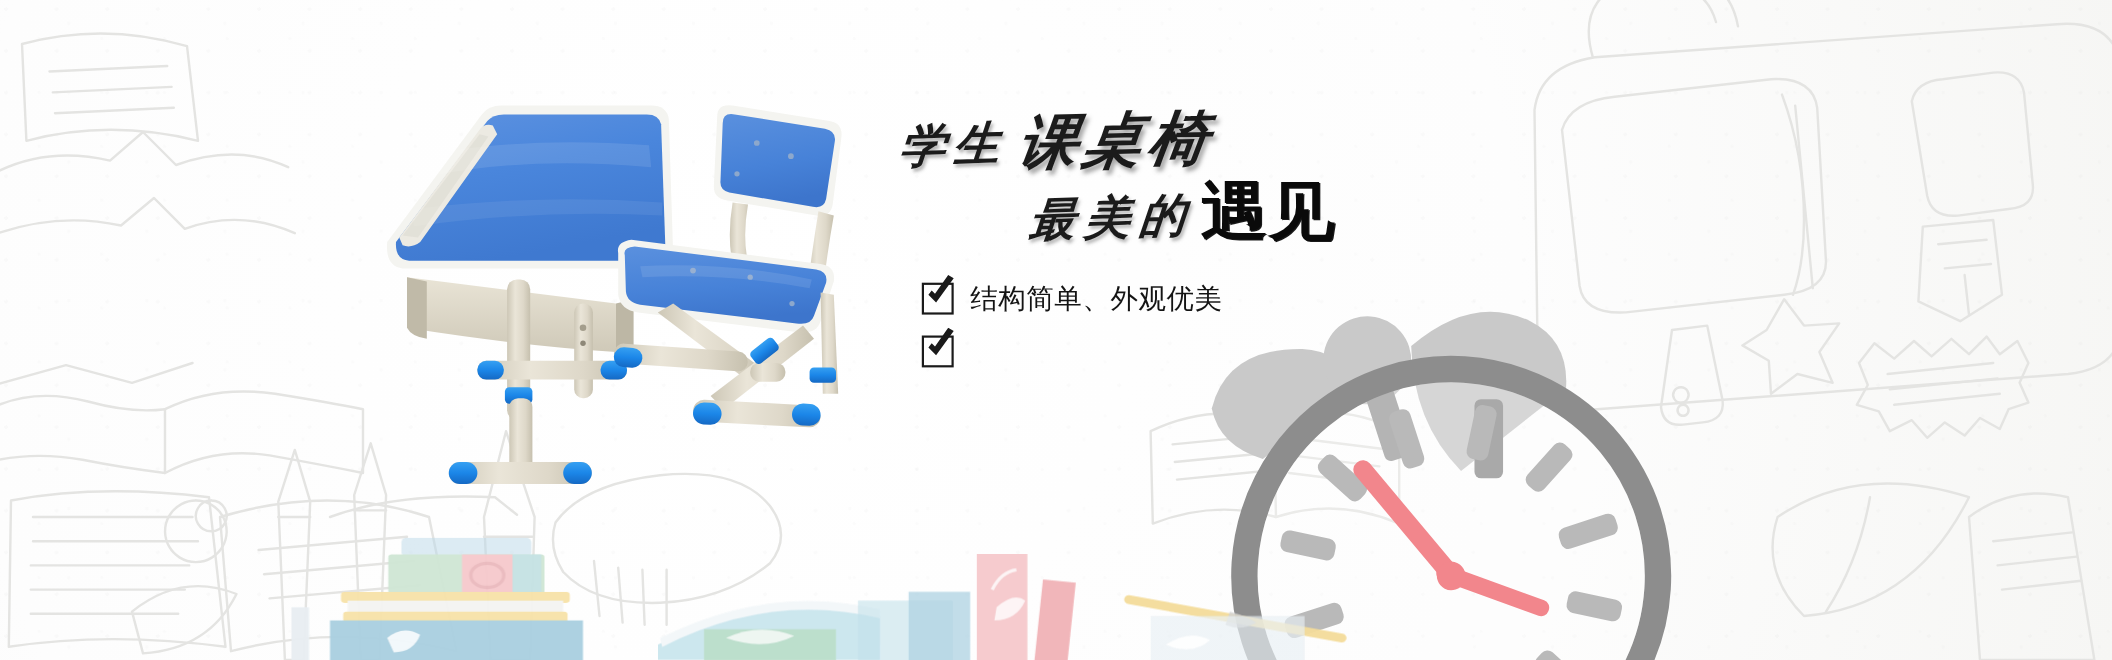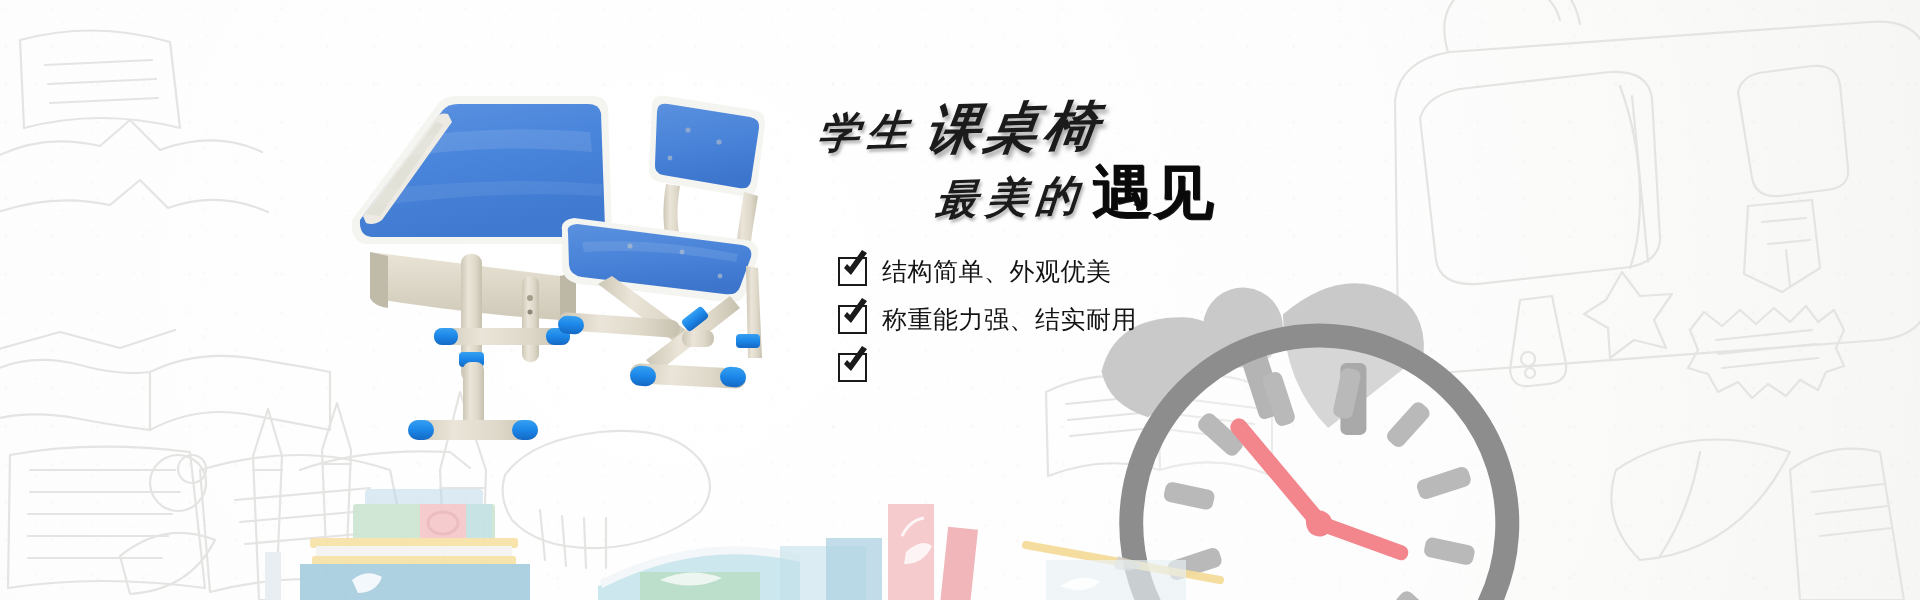--- a/index.html
+++ b/index.html
@@ -335,28 +335,20 @@
 
     <div class="feat">
       <span class="chk">
         <svg viewBox="0 0 34 34">
             <path d="M6 18 L 13 25 L 29 3 L 24 0 L 12 17 L 9 14 Z" fill="#1a1a1a"></path>
           </svg>
       </span>
       <span class="feat-label">结构简单、外观优美</span>
     </div>
 
-    <div class="feat">
-      <span class="chk">
-        <svg viewBox="0 0 34 34">
-            <path d="M6 18 L 13 25 L 29 3 L 24 0 L 12 17 L 9 14 Z" fill="#1a1a1a"></path>
-          </svg>
-      </span>
-      <span class="feat-label">称重能力强、结实耐用</span>
-    </div>
 
     <div class="feat">
       <span class="chk">
         <svg viewBox="0 0 34 34">
             <path d="M6 18 L 13 25 L 29 3 L 24 0 L 12 17 L 9 14 Z" fill="#1a1a1a"></path>
           </svg>
       </span>
     </div>
 
   </div>

